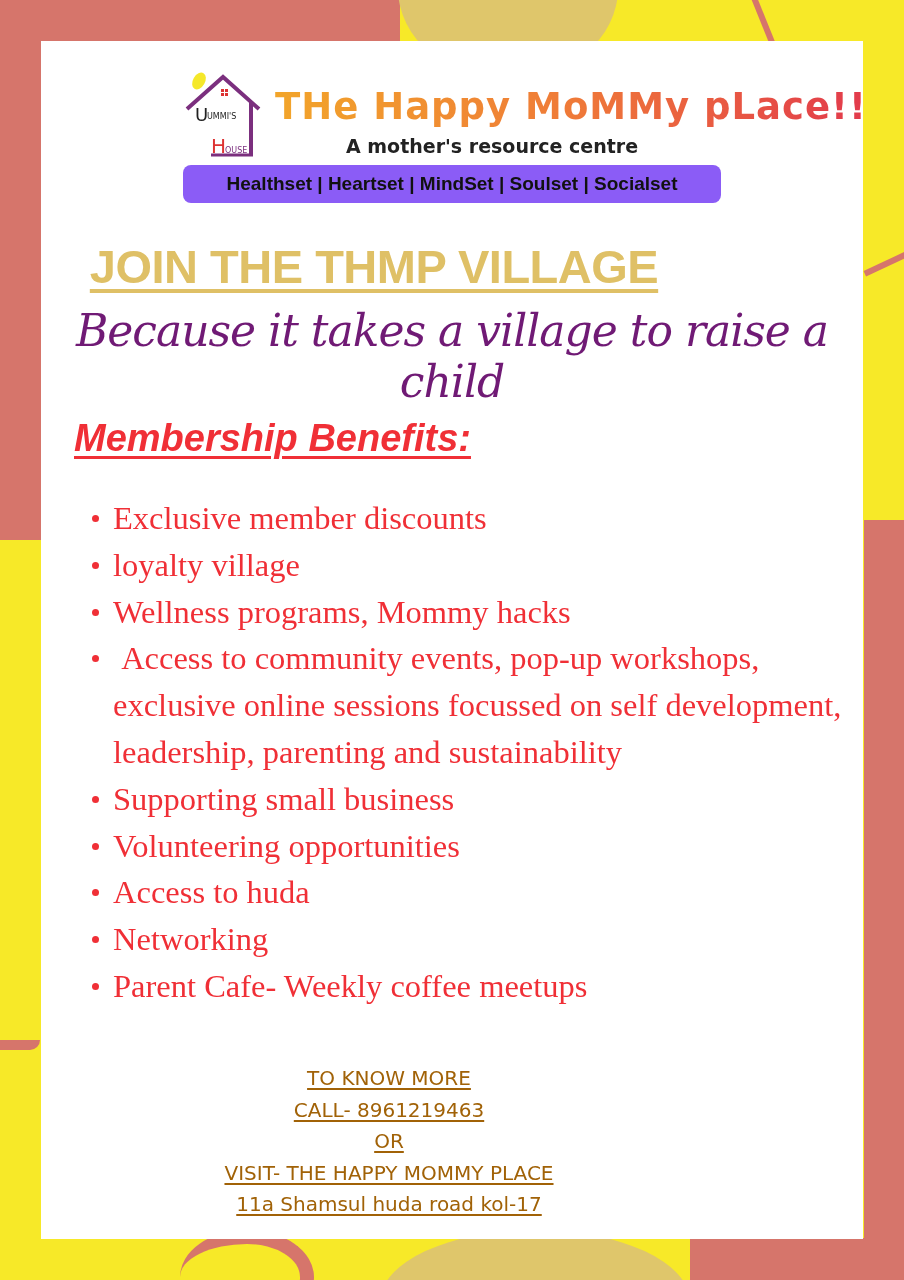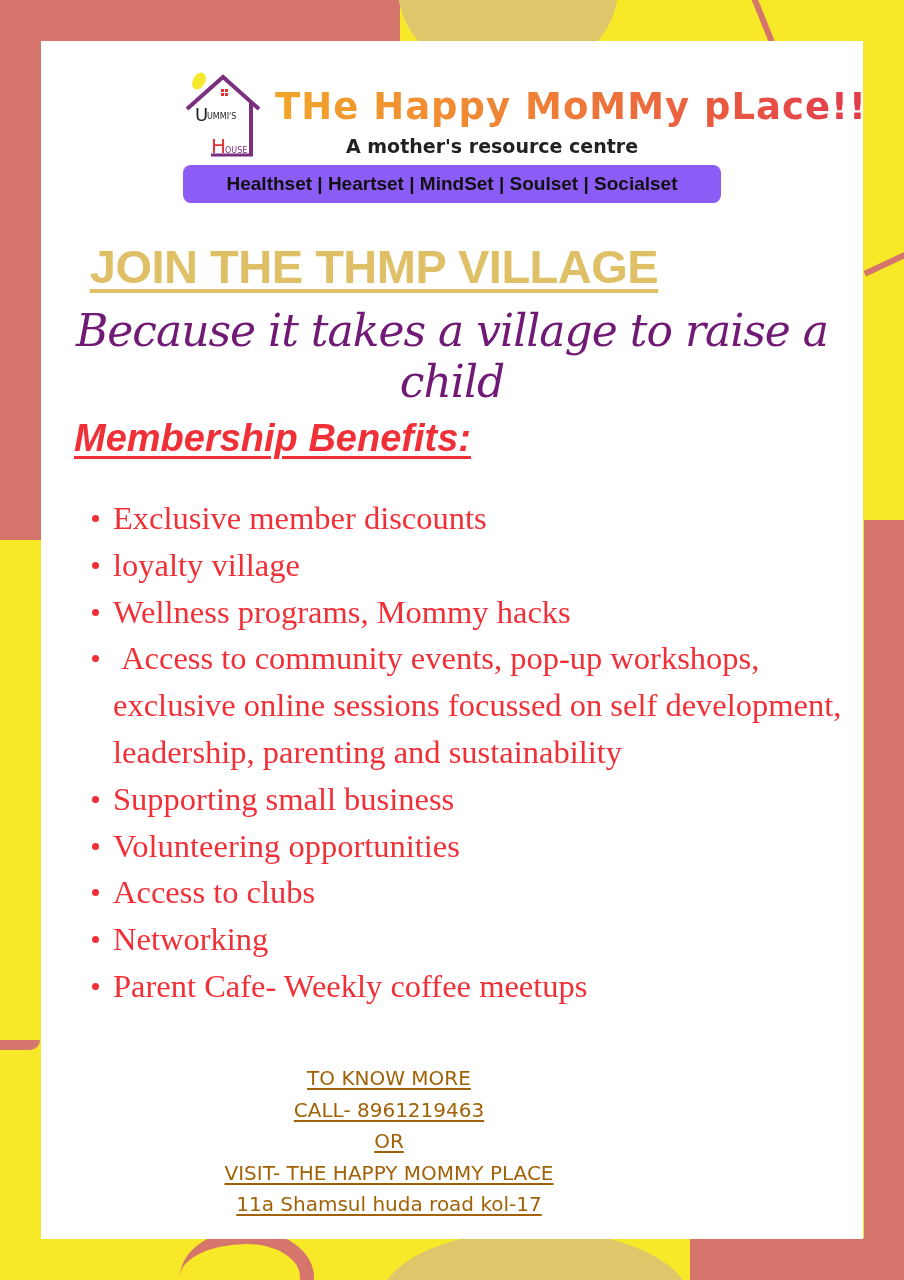--- a/index.html
+++ b/index.html
@@ -116,21 +116,21 @@
   <div class="tagline">Because it takes a village to raise a child</div>
 
   <div class="benefits-title">Membership Benefits:</div>
   <ul class="benefits">
     <li><span class="bullet"></span><span>Exclusive member discounts</span></li>
     <li><span class="bullet"></span><span>loyalty village</span></li>
     <li><span class="bullet"></span><span>Wellness programs, Mommy hacks</span></li>
     <li><span class="bullet"></span><span style="white-space:pre-wrap"> Access to community events, pop-up workshops, exclusive online sessions focussed on self development, leadership, parenting and sustainability</span></li>
     <li><span class="bullet"></span><span>Supporting small business</span></li>
     <li><span class="bullet"></span><span>Volunteering opportunities</span></li>
-    <li><span class="bullet"></span><span>Access to clubs</span></li>
+    <li><span class="bullet"></span><span>Access to huda</span></li>
     <li><span class="bullet"></span><span>Networking</span></li>
     <li><span class="bullet"></span><span>Parent Cafe- Weekly coffee meetups</span></li>
   </ul>
 
   <div class="contact">
     <div>TO KNOW MORE</div>
     <div>CALL- 8961219463</div>
     <div>OR</div>
     <div>VISIT- THE HAPPY MOMMY PLACE</div>
     <div>11a Shamsul huda road kol-17</div>

